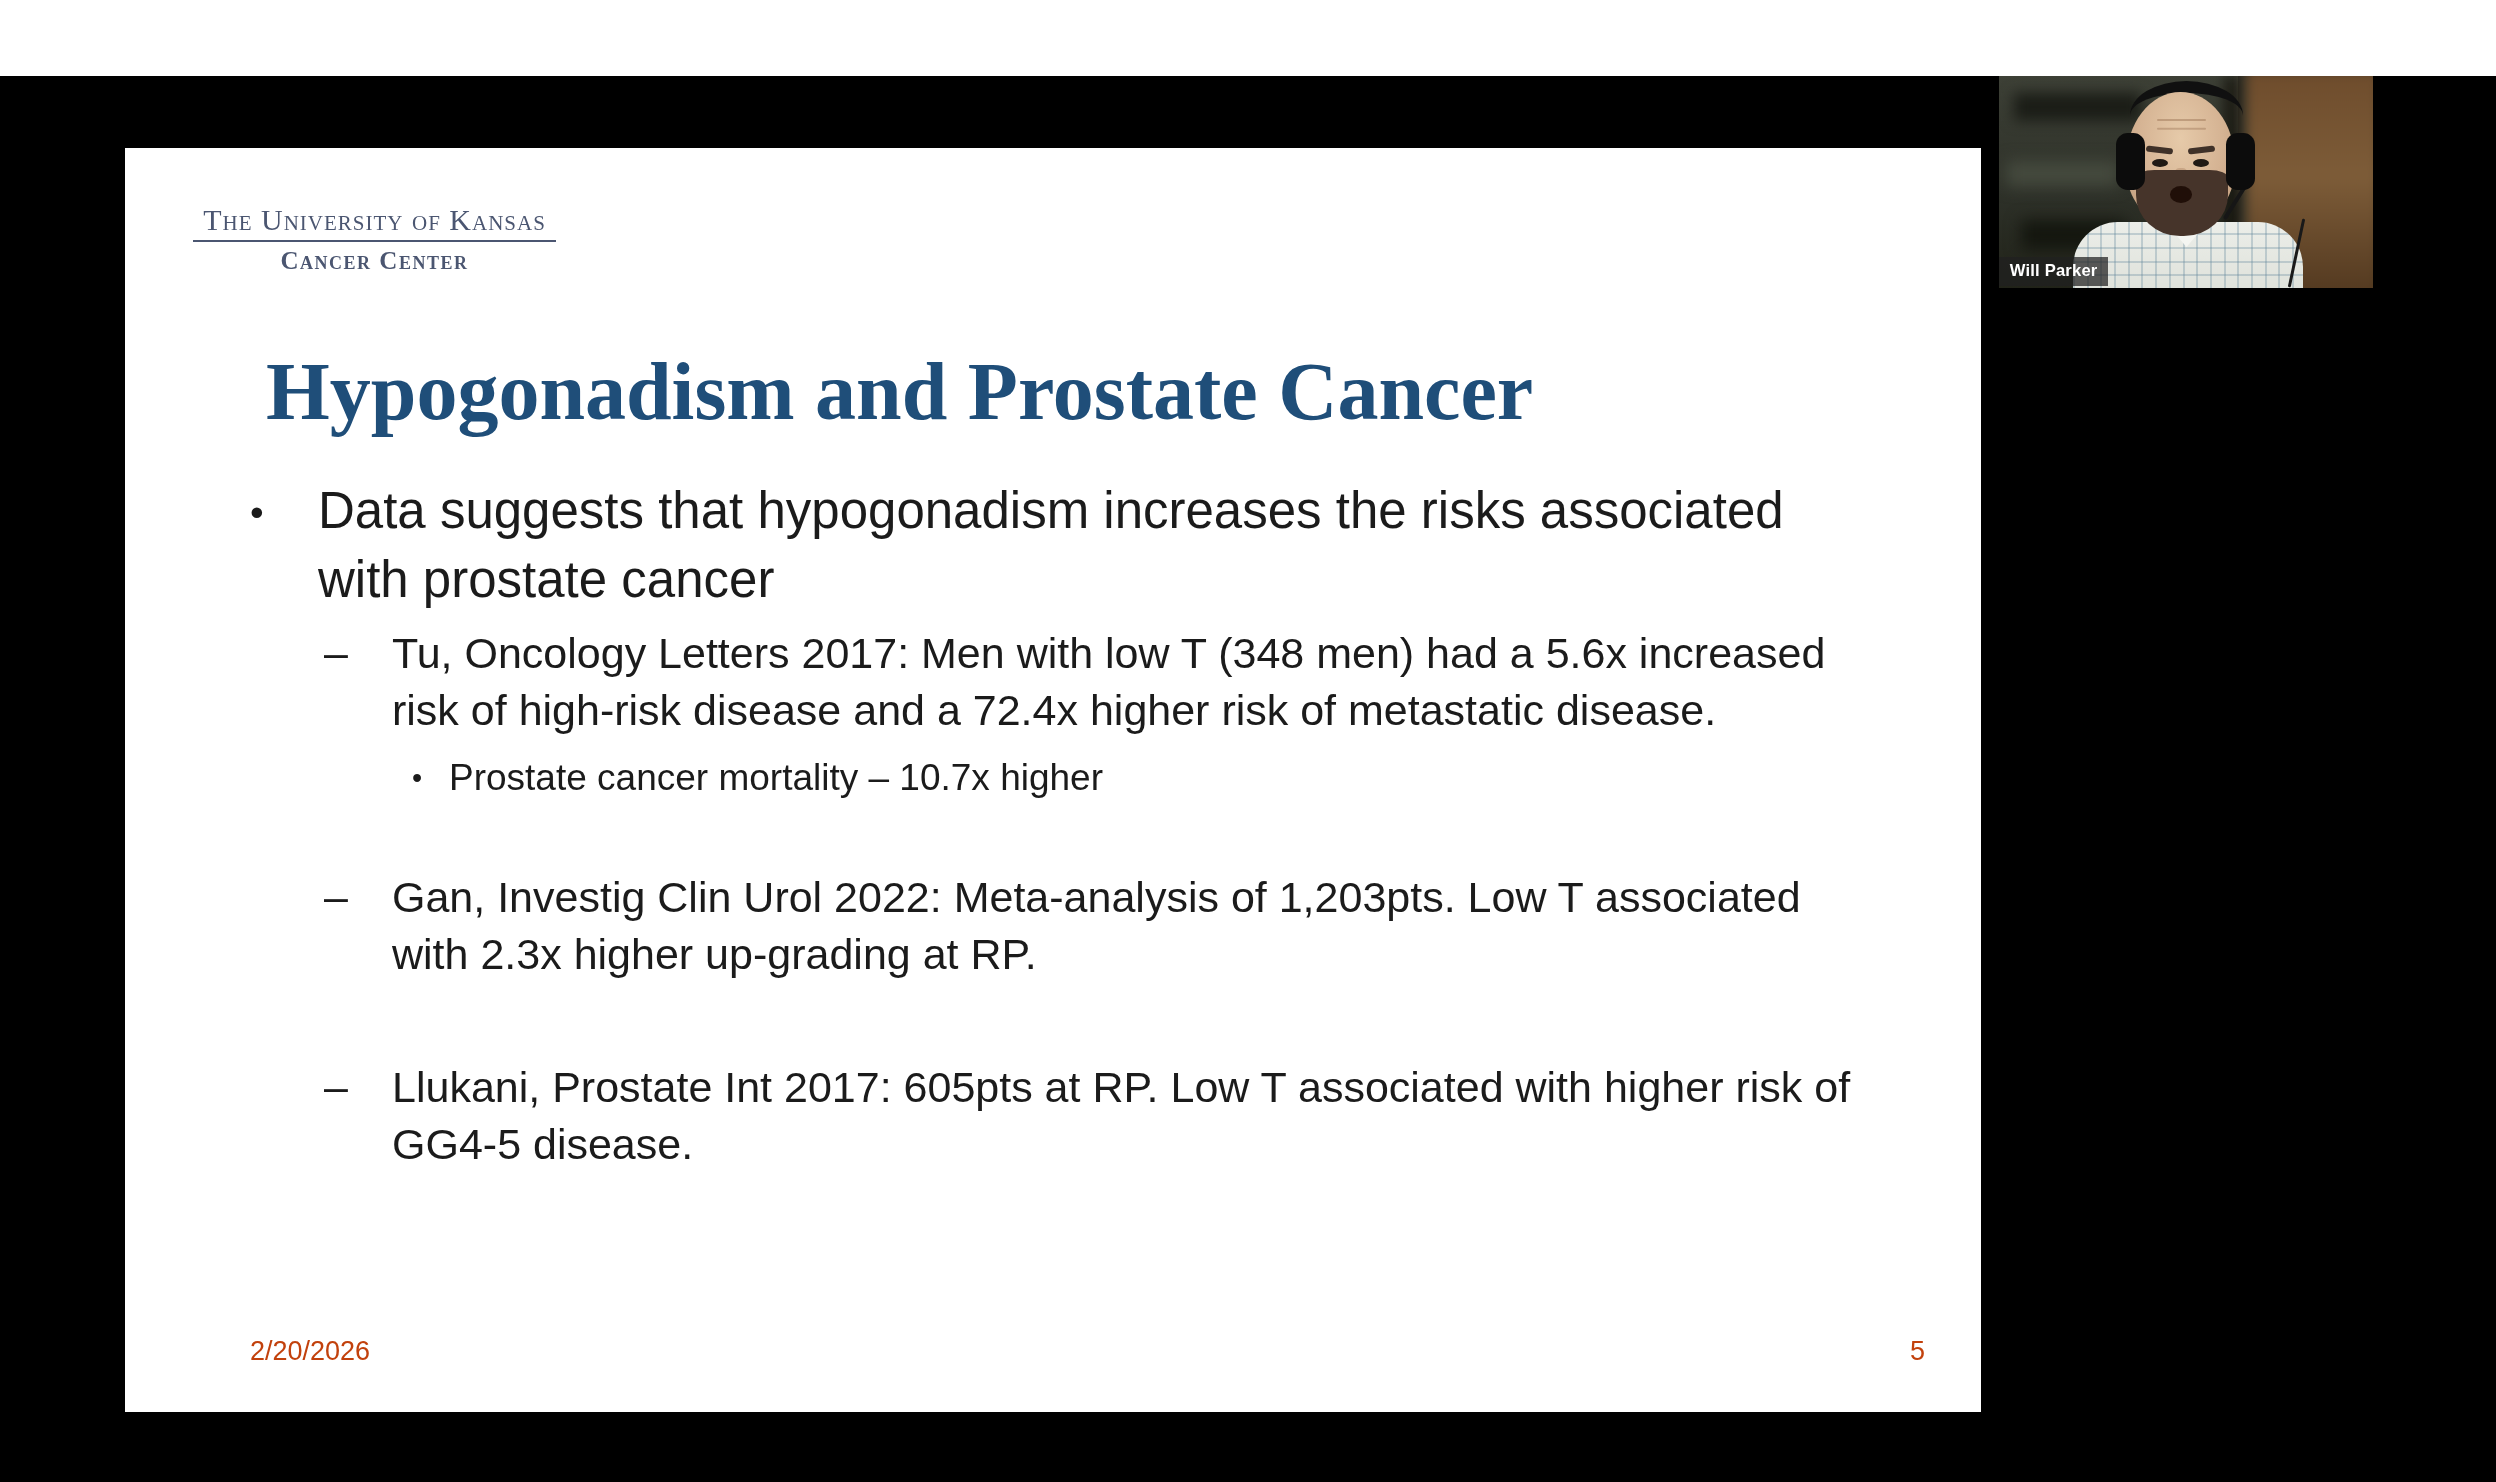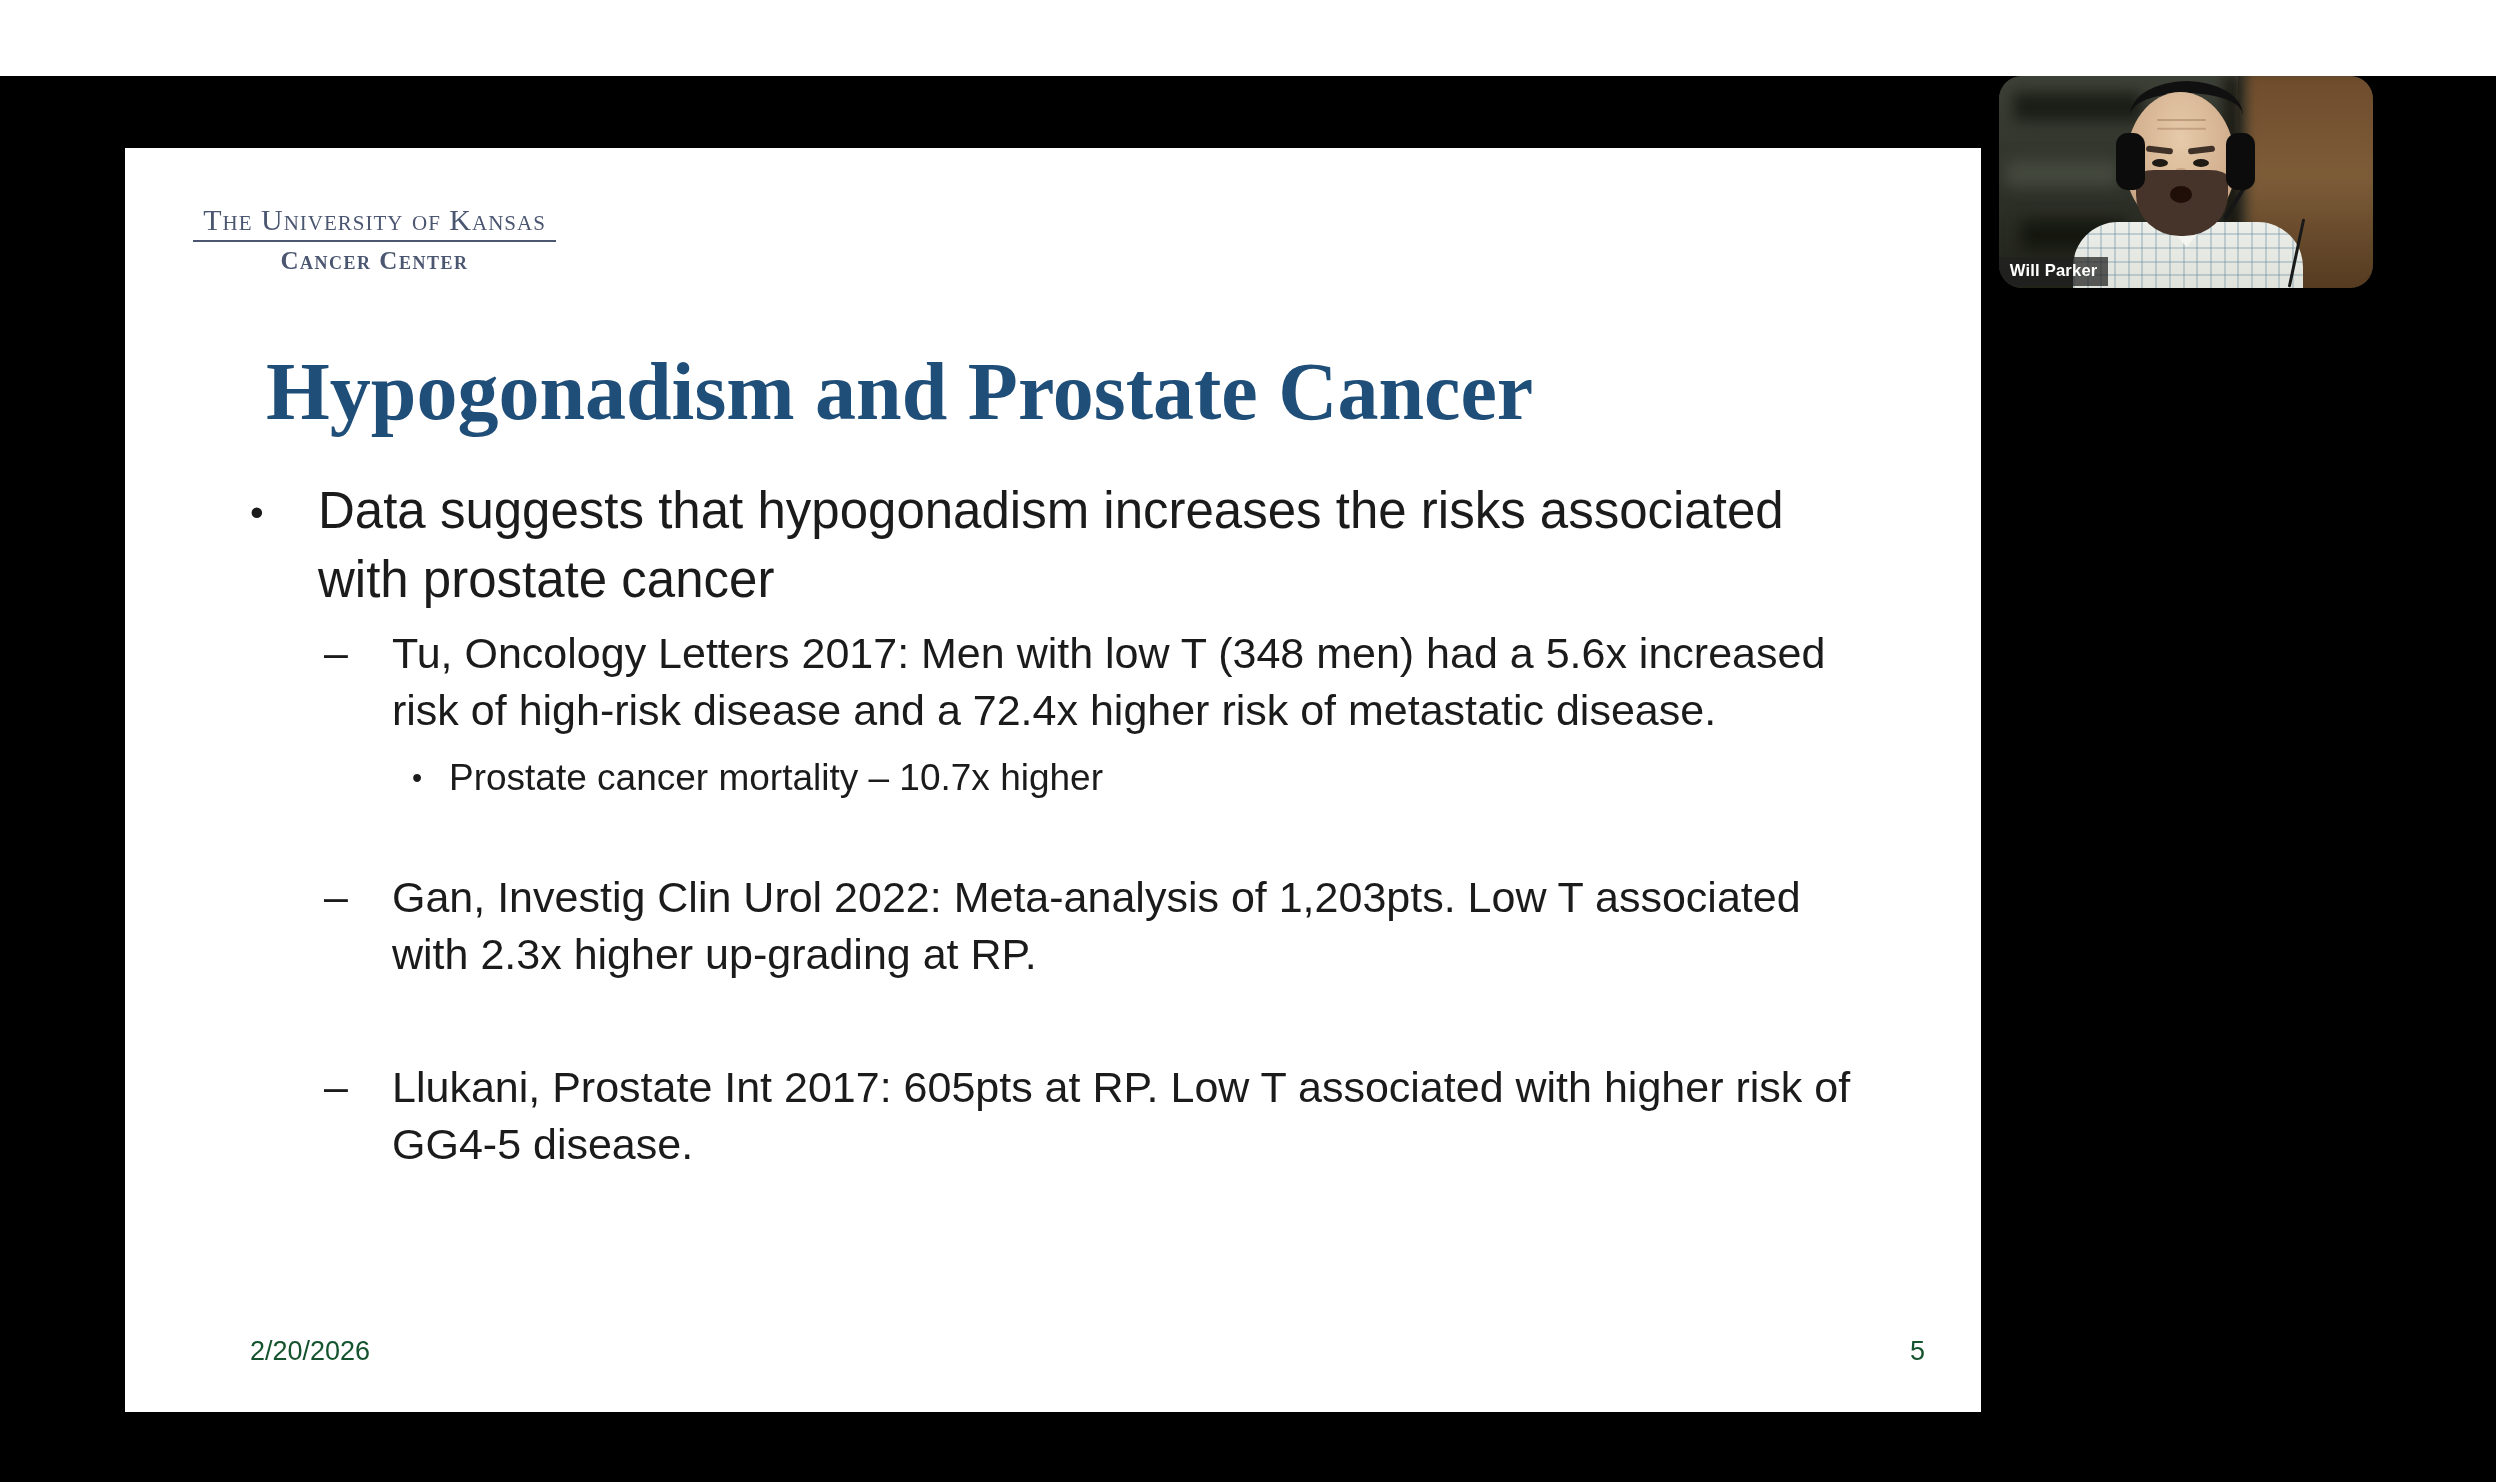--- a/index.html
+++ b/index.html
@@ -42,25 +42,25 @@
   }
   
   .t-black{color:#1b1b1b;}
   .lv1{font-size:51px;line-height:1;}
   .lv1-marker{font-size:39px;line-height:1;}
   .lv2{font-size:43px;line-height:1;}
   .lv2-marker{font-size:43px;line-height:1;}
   .lv3{font-size:37px;line-height:1;}
   .lv3-marker{font-size:29px;line-height:1;}
   
-  .footer-text{font-size:27px;color:#14532d;}
+  .footer-text{font-size:27px;color:#c2410c;}
   
   .webcam{
     position:absolute;left:1999px;top:76px;width:374px;height:212px;
-    background:#2b2e27;overflow:hidden;z-index:5;border-radius:23px;
+    background:#2b2e27;overflow:hidden;z-index:5;
   }
   .wc-bg-left{
     position:absolute;left:0;top:0;width:64%;height:100%;
     background:linear-gradient(180deg,#3d4036 0%,#2e3129 55%,#212319 100%);
   }
   .wc-shelf1{position:absolute;left:4%;top:8%;width:34%;height:13%;background:#1b1d17;filter:blur(6.8px);}
   .wc-shelf2{position:absolute;left:2%;top:40%;width:30%;height:12%;background:#454a3e;filter:blur(7.8px);}
   .wc-shelf3{position:absolute;left:6%;top:68%;width:28%;height:14%;background:#14160f;filter:blur(7.8px);}
   .wc-divider{position:absolute;left:60%;top:0;width:15.6px;height:100%;background:rgba(15,12,6,.65);filter:blur(5.9px);}
   .wc-bg-right{

